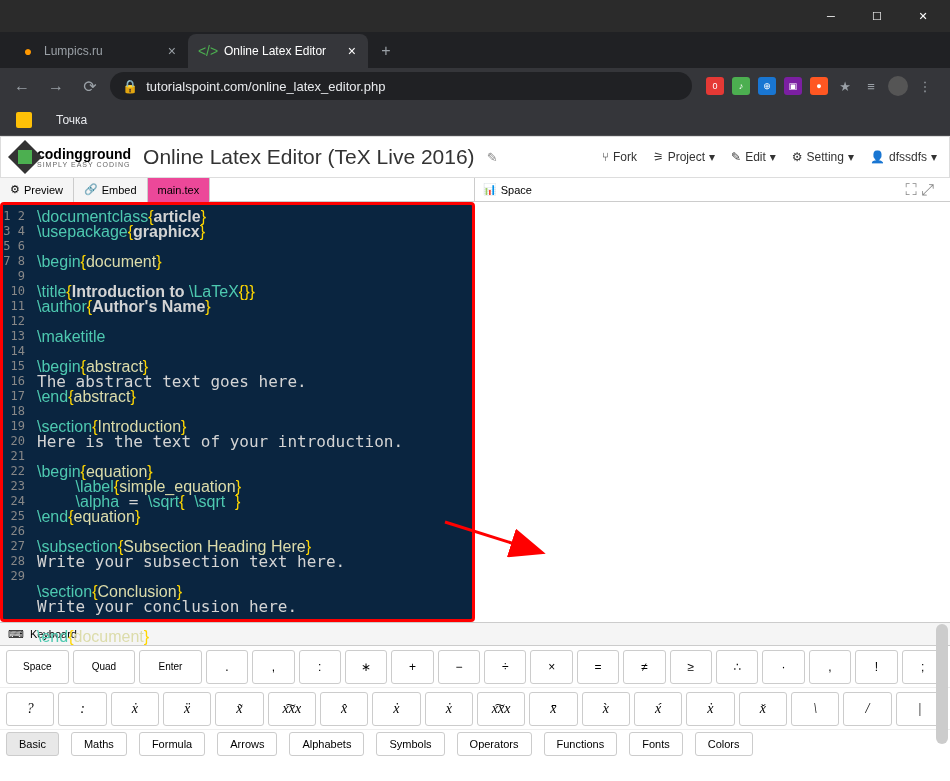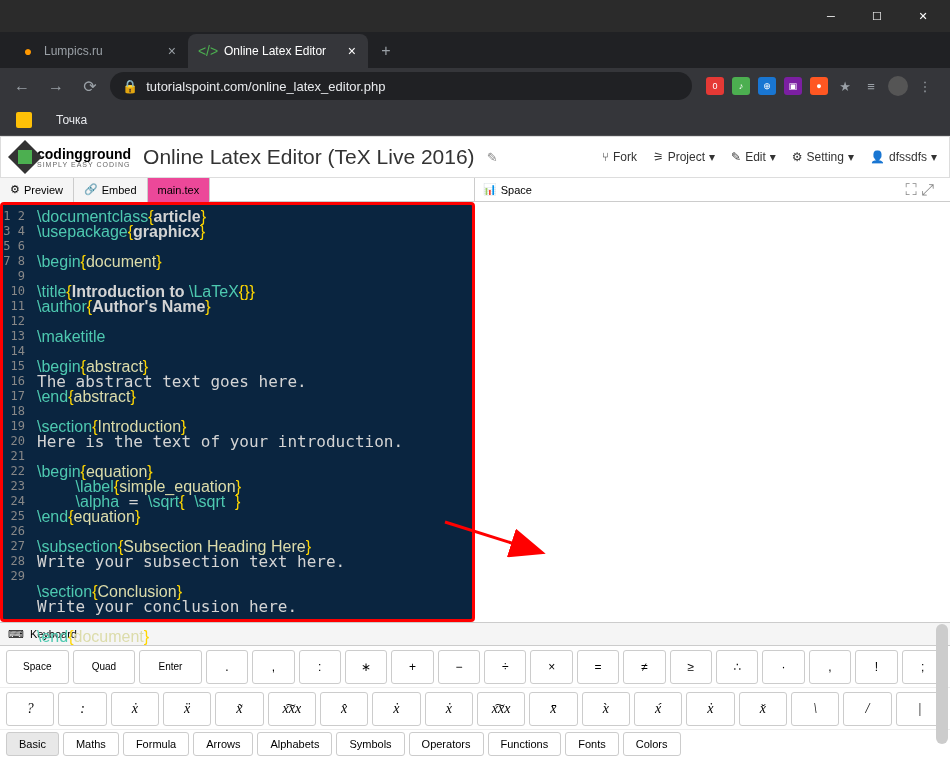--- a/index.html
+++ b/index.html
@@ -44,21 +44,21 @@
 .br{color:#ffd700}
 .arg{color:#d4d4d4;font-weight:bold}
 .cur{color:#dcdcaa}
 .result-pane{width:50%;background:#fff;position:relative}
 .arrow{position:absolute;left:440px;top:310px;z-index:10;pointer-events:none}
 .kb-head{height:24px;background:#f5f5f5;border-top:1px solid #ccc;border-bottom:1px solid #ccc;display:flex;align-items:center;padding:0 8px;font-size:11px;gap:6px}
 .kb-row{height:42px;background:#fff;display:flex;align-items:center;padding:4px 6px;gap:4px;border-bottom:1px solid #eee}
 .key{flex:1;height:34px;border:1px solid #ccc;border-radius:3px;display:flex;align-items:center;justify-content:center;font-size:12px;cursor:pointer;background:#fff}
 .key.w{flex:1.5;font-size:10px}
 .key.math{font-family:serif;font-style:italic;font-size:14px}
-.kb-tabs{height:28px;background:#fff;display:flex;align-items:center;padding:4px 6px;gap:4px}
+.kb-tabs{height:28px;background:#fff;display:flex;align-items:center;padding:4px 6px;gap:12px}
 .ktab{height:24px;padding:0 12px;border:1px solid #ccc;border-radius:3px;display:flex;align-items:center;font-size:11px;cursor:pointer;background:#fff}
 .ktab.sel{background:#e8e8e8}
 .scroll{position:absolute;right:2px;top:624px;width:12px;height:120px;background:#ccc;border-radius:6px}
 .avatar{width:20px;height:20px;border-radius:50%;background:#555}
 </style>
 </head>
 <body>
 
 <div class="titlebar">
   <div class="winbtn">─</div>

